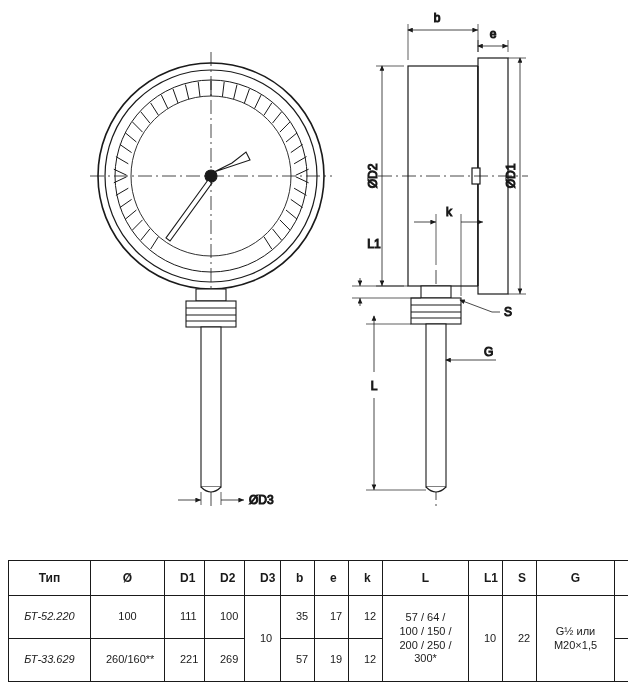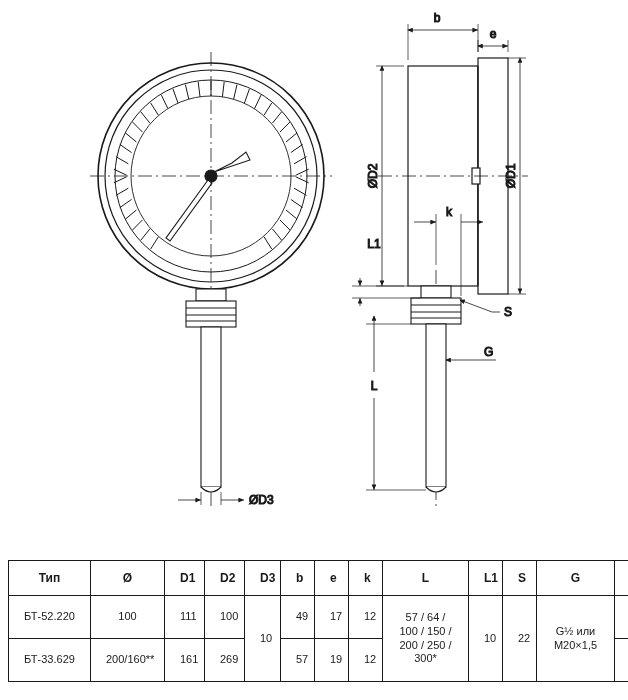--- a/index.html
+++ b/index.html
@@ -46,20 +46,21 @@
     font-size: 12px;
     height: 30px;
   }
   table.spec td {
     height: 38px;
     font-size: 11px;
   }
   td.typecell {
     text-align: left;
     padding-left: 8px;
+    font-style: italic;
   }
   .small-note {
     font-size: 10.5px;
   }
   svg text {
     font-family: "Liberation Sans", sans-serif;
     fill: #1a1a1a;
   }
 </style>
 </head>
@@ -281,33 +282,33 @@
         <th>Вес</th>
       </tr>
     </thead>
     <tbody>
       <tr>
         <td class="typecell">БТ-52.220</td>
         <td>100</td>
         <td>111</td>
         <td>100</td>
         <td rowspan="2">10</td>
-        <td>49</td>
+        <td>35</td>
         <td>17</td>
         <td>12</td>
         <td rowspan="2" class="small-note">57 / 64 / 100 / 150 / 200 / 250 / 300*</td>
         <td rowspan="2">10</td>
         <td rowspan="2">22</td>
         <td rowspan="2" class="small-note">G½ или М20×1,5</td>
         <td>0,33</td>
       </tr>
       <tr>
         <td class="typecell">БТ-33.629</td>
-        <td>200/160**</td>
-        <td>161</td>
+        <td>260/160**</td>
+        <td>221</td>
         <td>269</td>
         <td>57</td>
         <td>19</td>
         <td>12</td>
         <td>0,58</td>
       </tr>
     </tbody>
   </table>
 </div>
 

